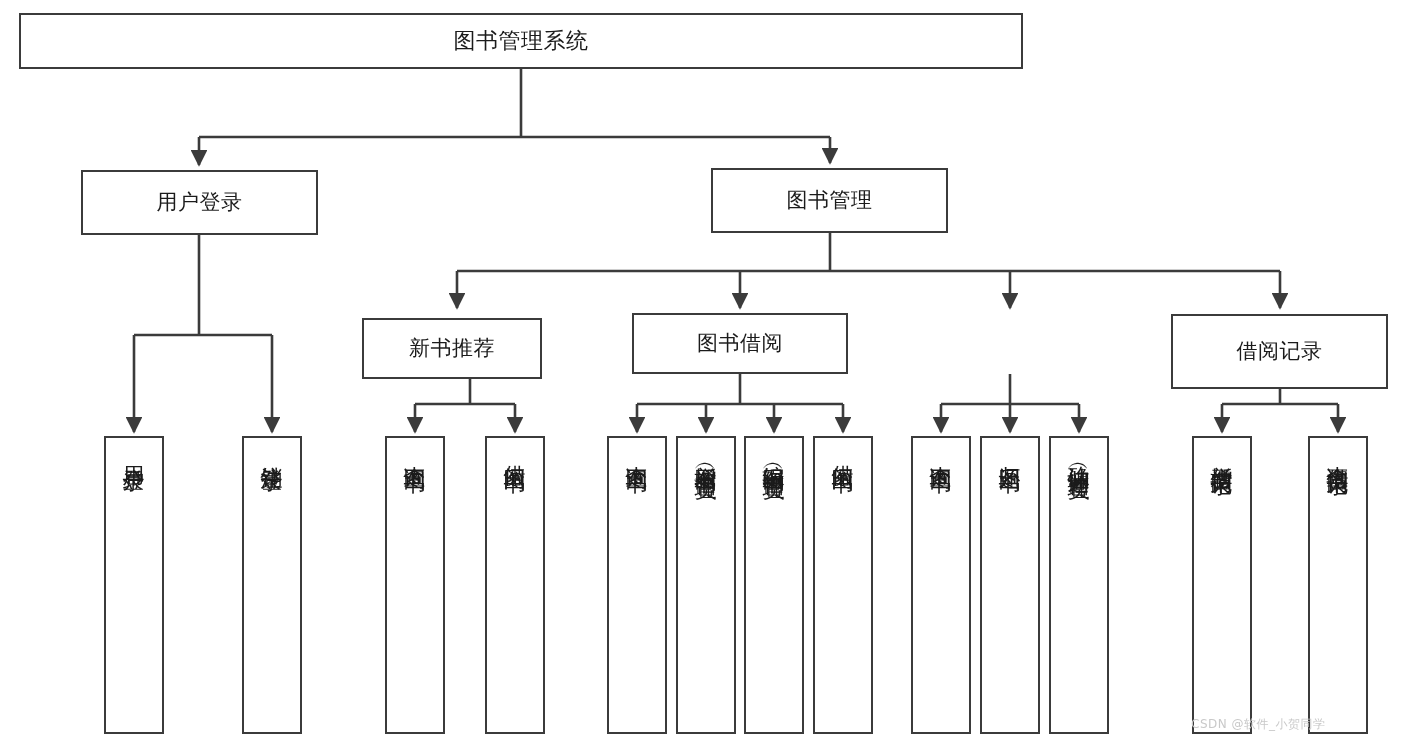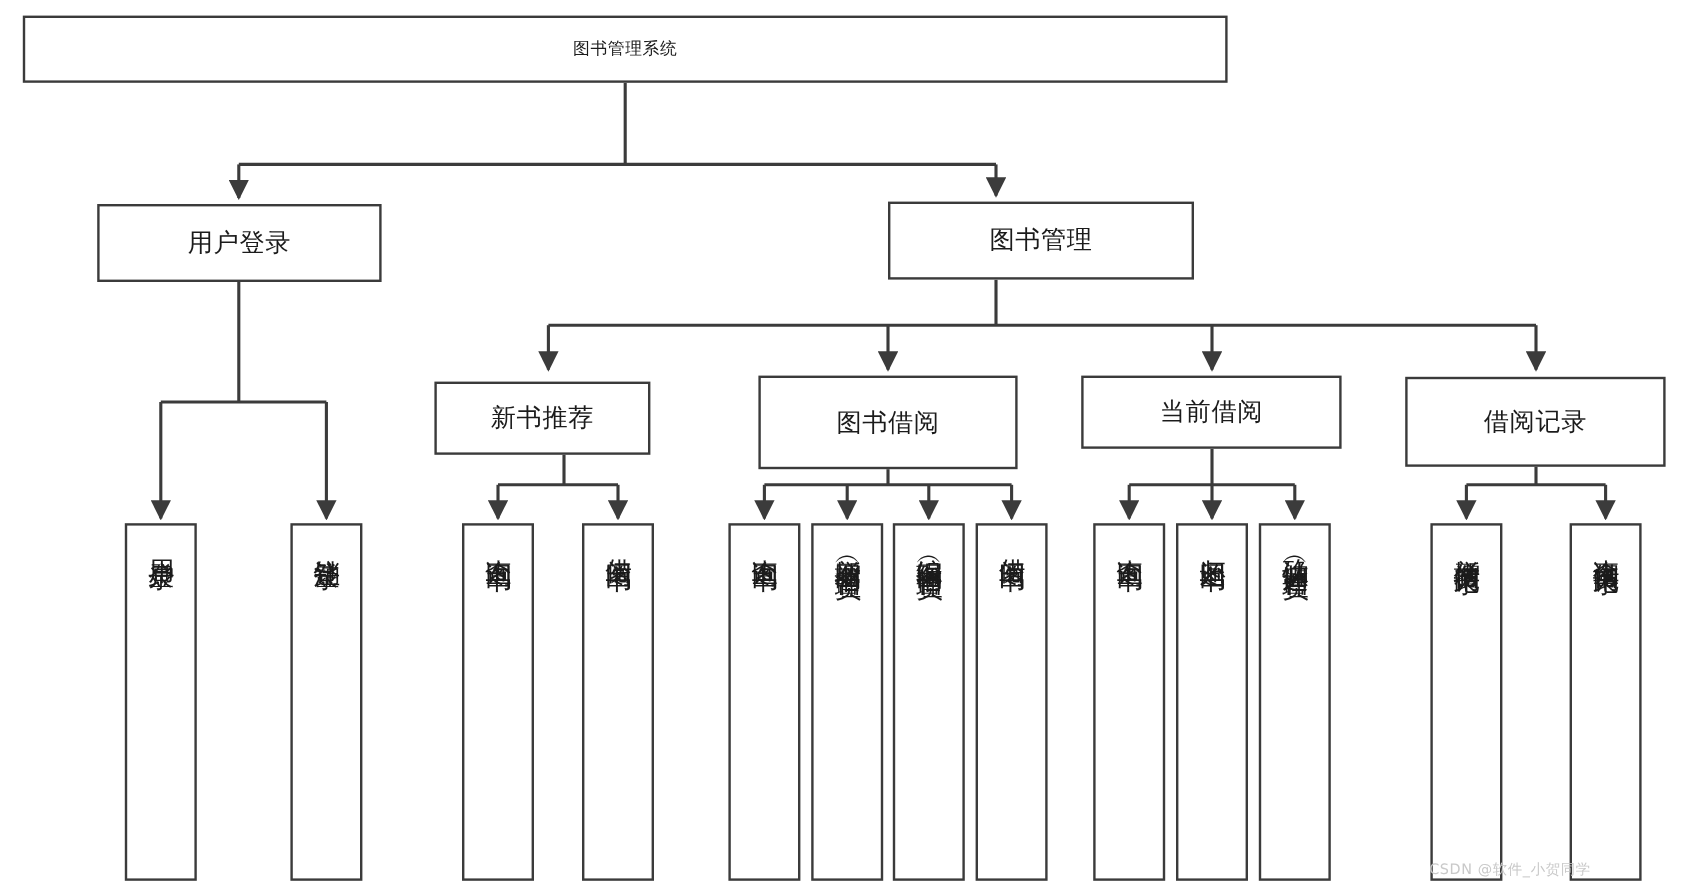--- a/index.html
+++ b/index.html
@@ -39,21 +39,21 @@
   .node .label {
     display: block;
     text-align: center;
     line-height: 1.18;
     letter-spacing: 0.5px;
   }
   .node.horiz .label {
     font-size: 21px;
   }
   .node.root .label {
-    font-size: 14px;
+    font-size: 22px;
   }
   .node.vert {
     align-items: flex-start;
     justify-content: center;
     padding-top: 10px;
   }
   .node.vert .label {
     writing-mode: vertical-rl;
     text-orientation: upright;
     font-size: 22px;
@@ -125,32 +125,29 @@
     </g>
   </svg>
 
   <div class="node root horiz" style="left:19px; top:13px; width:1004px; height:56px;">
     <span class="label">图书管理系统</span>
   </div>
 
   <div class="node horiz" style="left:81px; top:170px; width:237px; height:65px;">
     <span class="label">用户登录</span>
   </div>
-  <div class="node horiz" style="left:740px; top:168px; width:255px; height:65px;">
+  <div class="node horiz" style="left:711px; top:168px; width:237px; height:65px;">
     <span class="label">图书管理</span>
   </div>
 
   <div class="node horiz" style="left:362px; top:318px; width:180px; height:61px;">
     <span class="label">新书推荐</span>
   </div>
-  <div class="node horiz" style="left:632px; top:313px; width:216px; height:78px;">
+  <div class="node horiz" style="left:632px; top:313px; width:216px; height:61px;">
     <span class="label">图书借阅</span>
-  </div>
-  <div class="node horiz" style="left:901px; top:313px; width:217px; height:61px;">
-    <span class="label">当前借阅</span>
   </div>
   <div class="node horiz" style="left:1171px; top:314px; width:217px; height:75px;">
     <span class="label">借阅记录</span>
   </div>
 
   <div class="node vert" style="left:104px; top:436px; width:60px; height:298px;">
     <span class="label">用户登录</span>
   </div>
   <div class="node vert" style="left:242px; top:436px; width:60px; height:298px;">
     <span class="label">注销登录</span>

